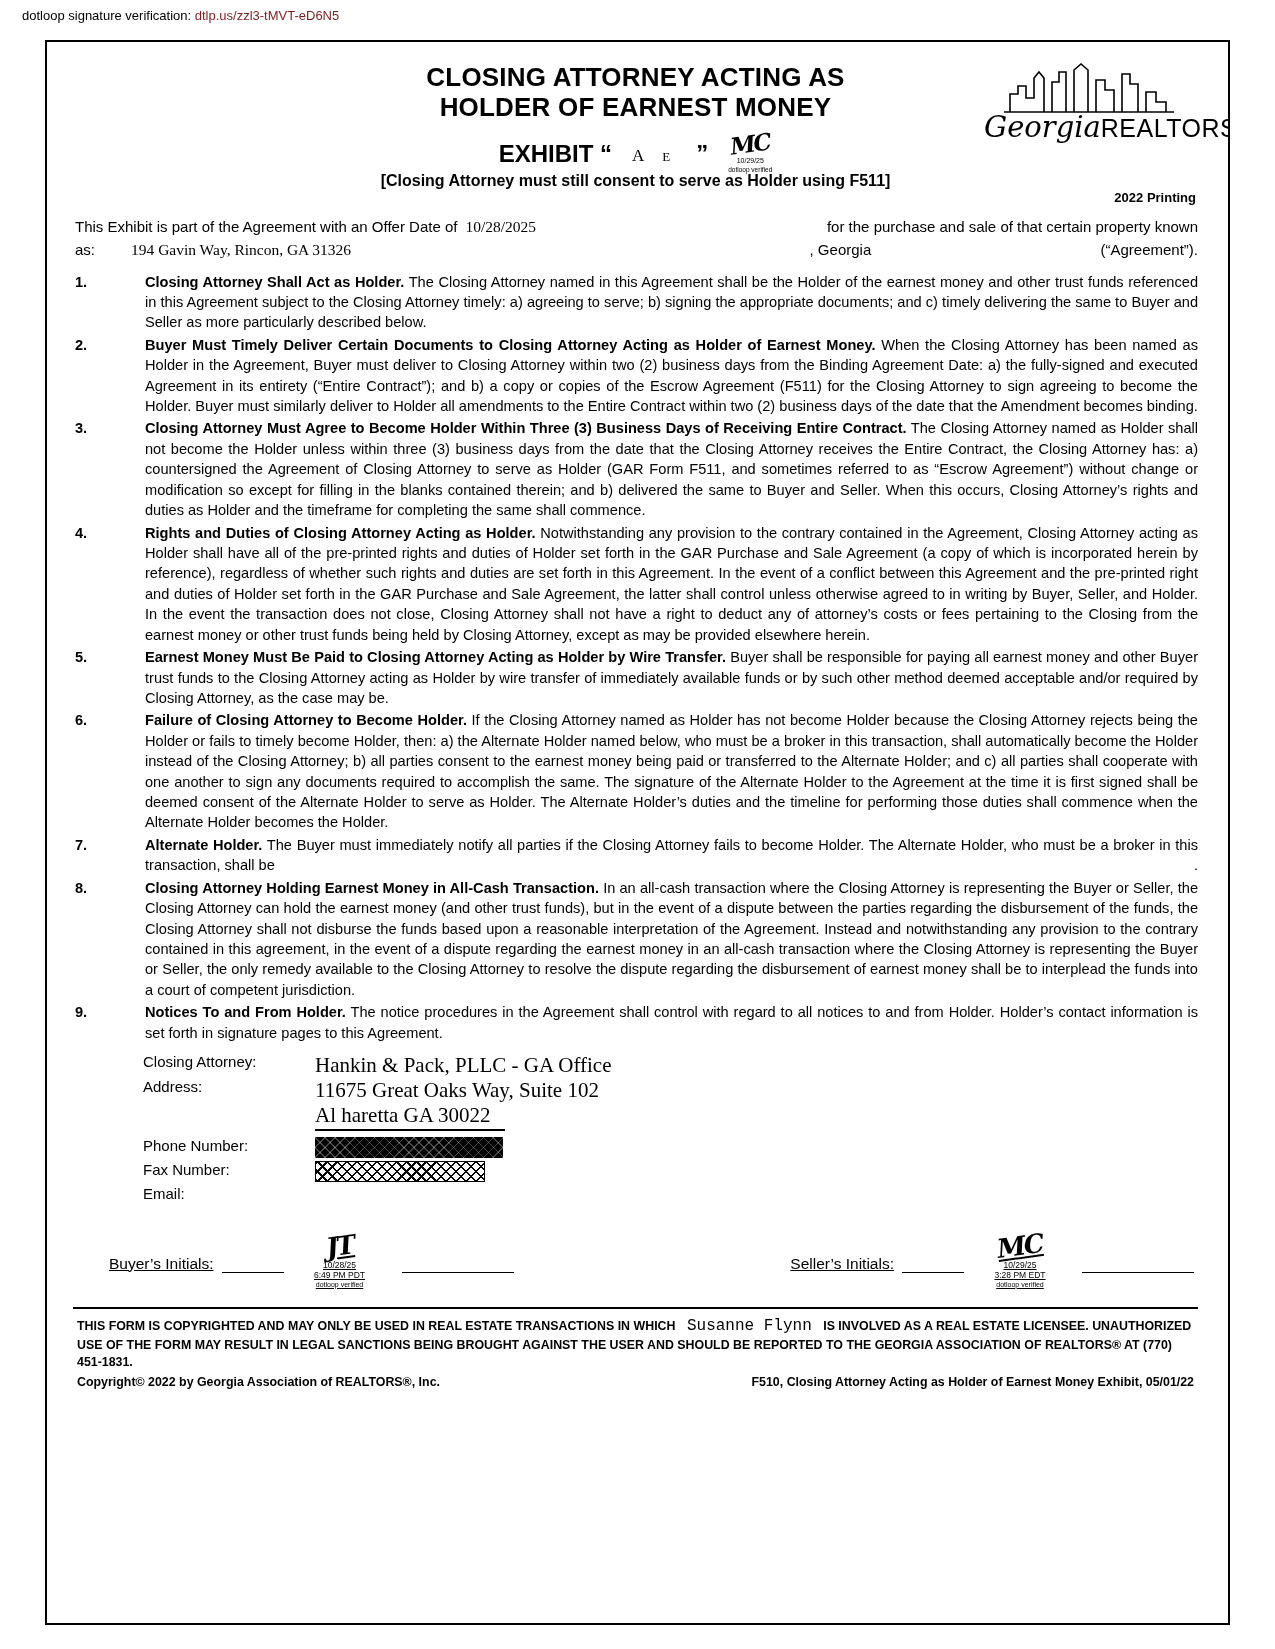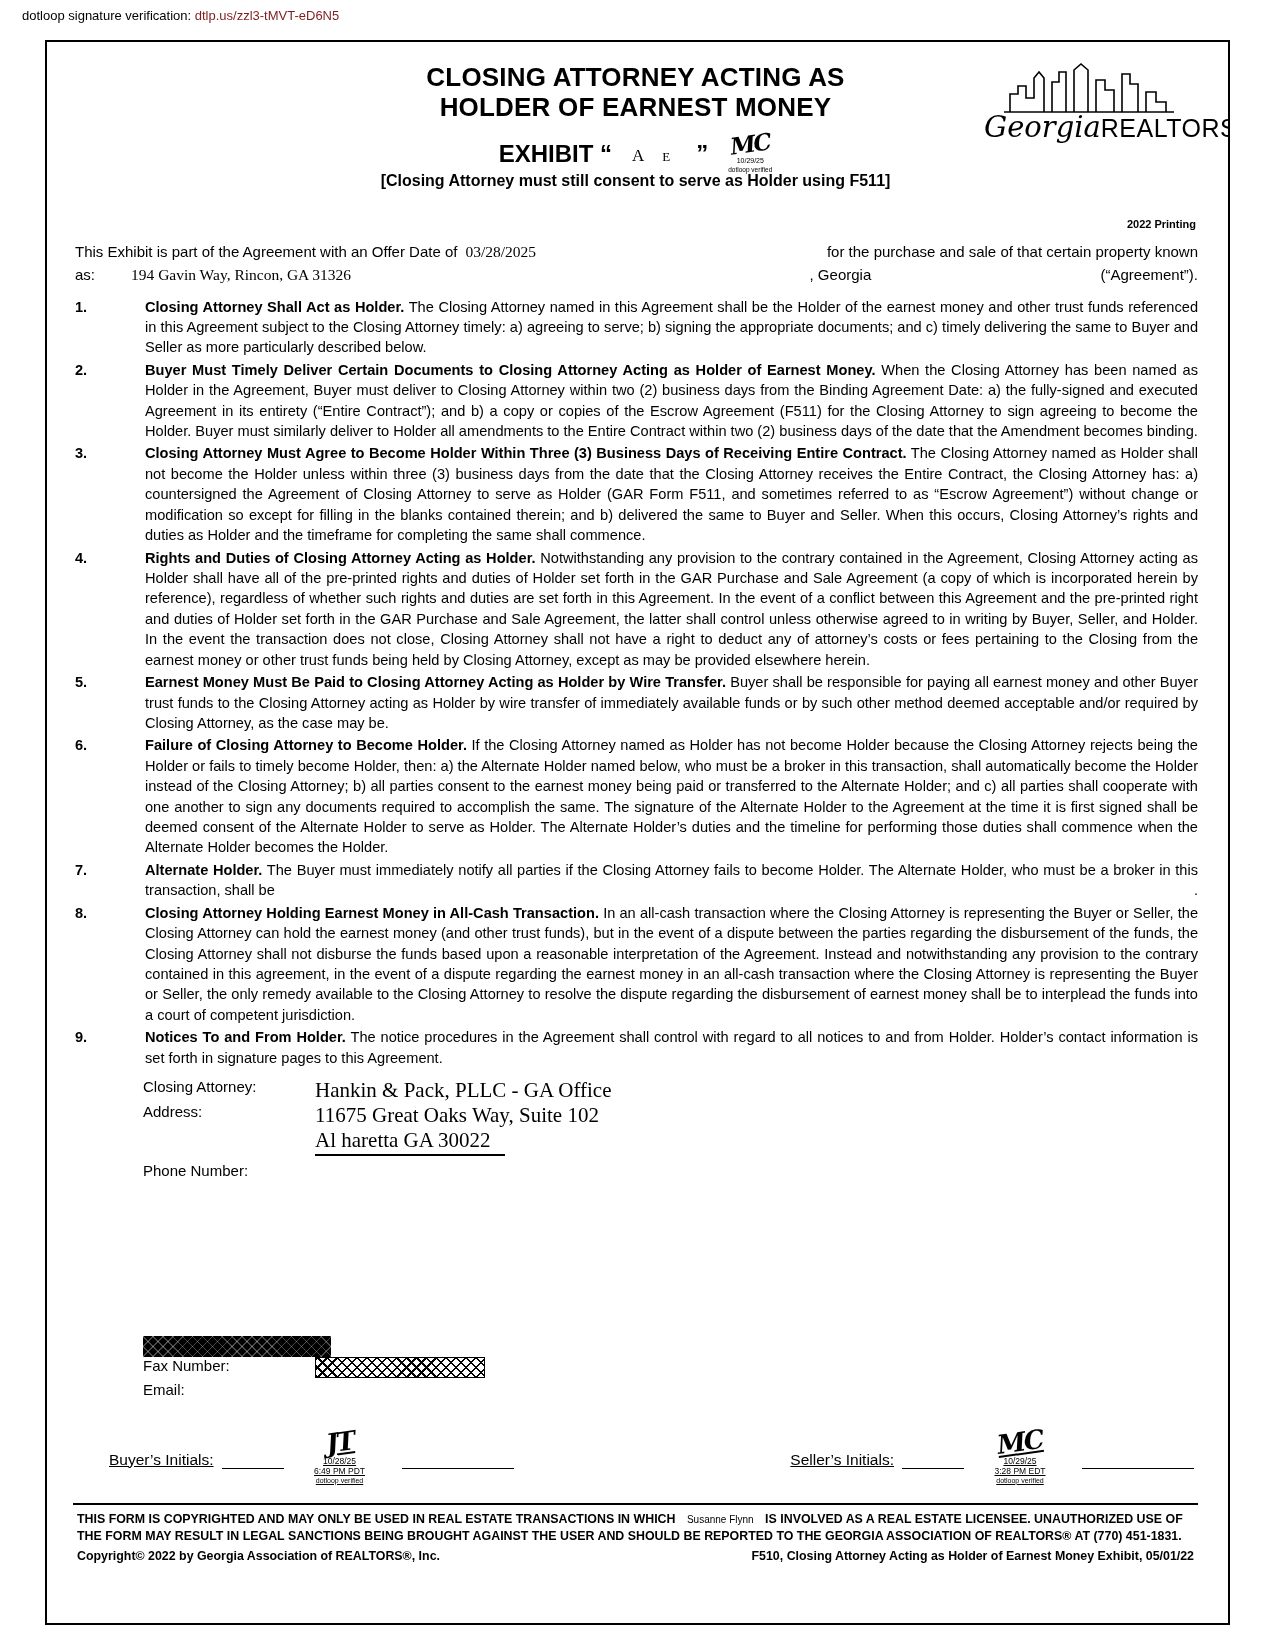--- a/index.html
+++ b/index.html
@@ -21,21 +21,21 @@
   .sigstamp-top .sig-glyph { font-size:23px; }
   .microstamp { font-size:7px; line-height:1.2; text-align:center; font-weight:normal; display:flex; flex-direction:column; }
   .microstamp .verified { font-size:6.5px; }
   .consent-note { font-weight:bold; font-size:16px; margin-top:4px; }
 
   .logo { position:absolute; top:8px; right:4px; width:210px; text-align:center; }
   .logo-text { margin-top:-8px; white-space:nowrap; }
   .logo-script { font-family:"DejaVu Serif", serif; font-style:italic; font-size:29px; }
   .logo-caps { font-size:25px; letter-spacing:.5px; }
 
-  .printing { text-align:right; font-weight:bold; font-size:11px; margin:28px 2px 10px 0; }
+  .printing { text-align:right; font-weight:bold; font-size:13px; margin:0 2px 10px 0; }
 
   .intro { font-size:15px; line-height:1.5; margin:2px 0 10px 2px; }
   .intro-row { display:flex; align-items:baseline; }
   .hand { font-family:"Liberation Serif", serif; font-size:15.5px; }
   .sp2 { flex:2; } .sp1 { flex:1; }
   .as-label { margin-right:36px; }
 
   .items { margin-top:6px; }
   .item { position:relative; padding-left:72px; font-size:14.6px; line-height:1.4; text-align:justify; margin-bottom:2px; }
   .item .num { position:absolute; left:2px; font-weight:bold; }
@@ -60,21 +60,21 @@
   .blank.short { width:62px; margin:0 8px; }
   .blank.long  { width:112px; margin-left:14px; }
   .sigstamp { display:inline-flex; flex-direction:column; align-items:center; width:96px; transform:translateY(16px); }
   .sigstamp .sig-glyph { font-size:26px; }
   .stamp-lines { font-size:8.5px; line-height:1.15; text-align:center; display:flex; flex-direction:column; }
   .stamp-lines .verified { font-size:7px; }
   .flex-sp { flex:1; }
 
   .footer { margin-top:34px; border-top:2px solid #000; padding:6px 4px 8px 4px; font-weight:bold; font-size:12.4px; line-height:1.38; }
   .footer p { margin:0; }
-  .licensee { font-weight:normal; font-family:Liberation Sans, sans-serif; font-size:10px; padding:0 8px; }
+  .licensee { font-weight:normal; font-family:Liberation Mono, monospace; font-size:16px; padding:0 8px; }
   .foot-row { display:flex; justify-content:space-between; margin-top:3px; }
 </style>
 </head>
 <body>
 
 <div class="verify-bar">
   <span>dotloop signature verification:</span>
   <a>dtlp.us/zzl3-tMVT-eD6N5</a>
 </div>
 
@@ -116,21 +116,21 @@
       </div>
       <div class="consent-note">[Closing Attorney must still consent to serve as Holder using F511]</div>
     </div>
   </div>
 
   <div class="printing">2022 Printing</div>
 
   <div class="intro">
     <div class="intro-row">
       <span>This Exhibit is part of the Agreement with an Offer Date of</span>
-      <span class="hand" style="margin-left:8px;">03/28/2025</span>
+      <span class="hand" style="margin-left:8px;">10/28/2025</span>
       <span class="sp1"></span>
       <span>for the purchase and sale of that certain property known</span>
     </div>
     <div class="intro-row">
       <span class="as-label">as:</span>
       <span class="hand">194 Gavin Way, Rincon, GA 31326</span>
       <span class="sp2"></span>
       <span>, Georgia</span>
       <span class="sp1"></span>
       <span>(“Agreement”).</span>
@@ -192,21 +192,21 @@
       <span class="c-val">Hankin &amp; Pack, PLLC - GA Office</span>
     </div>
     <div class="c-row">
       <span class="c-label">Address:</span>
       <span class="c-val">11675 Great Oaks Way, Suite 102</span>
     </div>
     <div class="c-row">
       <span class="c-label"></span>
       <span class="c-val c-underline">Al haretta  GA 30022</span>
     </div>
-    <div class="c-row" style="margin-top:6px;flex-direction:column;">
+    <div class="c-row" style="margin-top:6px;">
       <span class="c-label">Phone Number:</span>
       <span class="redact-solid"></span>
     </div>
     <div class="c-row">
       <span class="c-label">Fax Number:</span>
       <span class="redact-hatch"></span>
     </div>
     <div class="c-row">
       <span class="c-label">Email:</span>
       <span class="c-val"></span>

